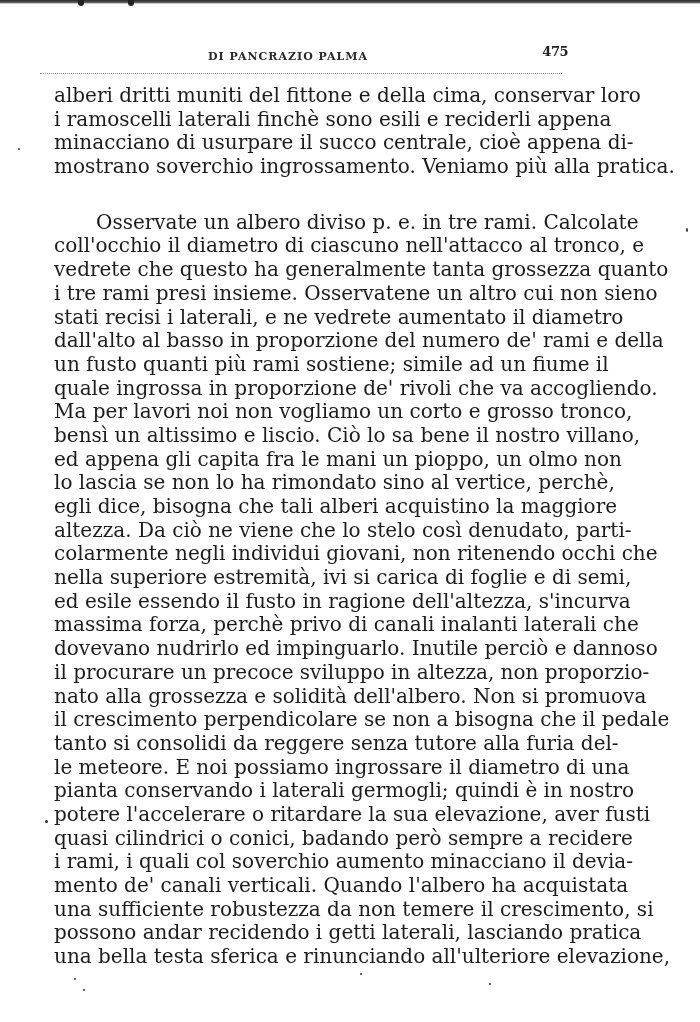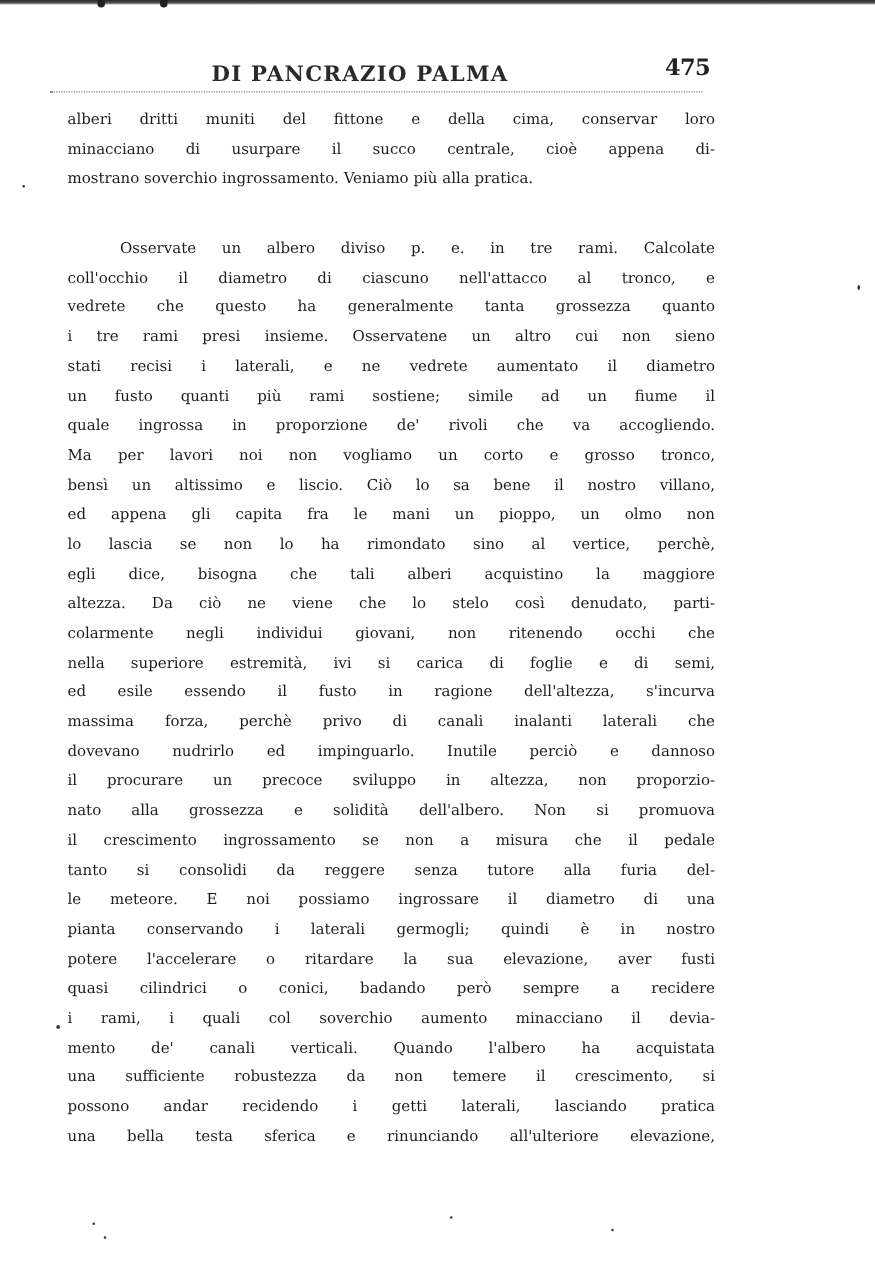--- a/index.html
+++ b/index.html
@@ -33,50 +33,50 @@
       left: 48px;
       top: 40px;
       width: 520px;
       height: 30px;
     }
     .running-title {
       position: absolute;
       left: 0; right: 0;
       top: 10px;
       text-align: center;
-      font-size: 17px;
+      font-size: 11px;
       letter-spacing: 1px;
       font-variant: small-caps;
       font-weight: bold;
       color: #2a2a2a;
       padding-right: 40px;
     }
     .page-number {
       position: absolute;
       right: 0;
       top: 4px;
-      font-size: 18px;
+      font-size: 13px;
       font-weight: bold;
       color: #222;
       letter-spacing: -0.5px;
     }
     .dotted-rule {
       position: absolute;
       left: 40px;
       top: 73px;
       width: 522px;
       height: 0;
       border-top: 1px dotted #888;
     }
     .body-text {
       position: absolute;
       left: 54px;
       top: 84px;
       width: 518px;
-      font-size: 12px;
+      font-size: 20px;
       line-height: 23.7px;
       color: #1c1c1c;
     }
     .line {
       display: block;
       text-align: justify;
       text-align-last: justify;
       white-space: nowrap;
       height: 23.7px;
     }
@@ -103,43 +103,45 @@
 <div class="top-edge-tick" style="left:128px;"></div>
 
 <div class="header">
   <div class="running-title">DI PANCRAZIO PALMA</div>
   <div class="page-number">475</div>
 </div>
 <div class="dotted-rule"></div>
 
 <div class="body-text">
   <span class="line">alberi dritti muniti del fittone e della cima, conservar loro</span>
+  <span class="line">i ramoscelli laterali finchè sono esili e reciderli appena</span>
   <span class="line">minacciano di usurpare il succo centrale, cioè appena di-</span>
   <span class="line last">mostrano soverchio ingrossamento. Veniamo più alla pratica.</span>
   <span class="line indent">Osservate un albero diviso p. e. in tre rami. Calcolate</span>
   <span class="line">coll'occhio il diametro di ciascuno nell'attacco al tronco, e</span>
   <span class="line">vedrete che questo ha generalmente tanta grossezza quanto</span>
   <span class="line">i tre rami presi insieme. Osservatene un altro cui non sieno</span>
   <span class="line">stati recisi i laterali, e ne vedrete aumentato il diametro</span>
+  <span class="line">dall'alto al basso in proporzione del numero de' rami e della</span>
   <span class="line">un fusto quanti più rami sostiene; simile ad un fiume il</span>
   <span class="line">quale ingrossa in proporzione de' rivoli che va accogliendo.</span>
   <span class="line">Ma per lavori noi non vogliamo un corto e grosso tronco,</span>
   <span class="line">bensì un altissimo e liscio. Ciò lo sa bene il nostro villano,</span>
   <span class="line">ed appena gli capita fra le mani un pioppo, un olmo non</span>
   <span class="line">lo lascia se non lo ha rimondato sino al vertice, perchè,</span>
   <span class="line">egli dice, bisogna che tali alberi acquistino la maggiore</span>
   <span class="line">altezza. Da ciò ne viene che lo stelo così denudato, parti-</span>
   <span class="line">colarmente negli individui giovani, non ritenendo occhi che</span>
   <span class="line">nella superiore estremità, ivi si carica di foglie e di semi,</span>
   <span class="line">ed esile essendo il fusto in ragione dell'altezza, s'incurva</span>
   <span class="line">massima forza, perchè privo di canali inalanti laterali che</span>
   <span class="line">dovevano nudrirlo ed impinguarlo. Inutile perciò e dannoso</span>
   <span class="line">il procurare un precoce sviluppo in altezza, non proporzio-</span>
   <span class="line">nato alla grossezza e solidità dell'albero. Non si promuova</span>
-  <span class="line">il crescimento ingrossamento se non a misura che il pedale</span>
+  <span class="line">il crescimento perpendicolare se non a bisogna che il pedale</span>
   <span class="line"><span>tanto si consolidi da reggere senza </span><span class="em">tutore</span><span> alla furia del-</span></span>
   <span class="line">le meteore. E noi possiamo ingrossare il diametro di una</span>
   <span class="line">pianta conservando i laterali germogli; quindi è in nostro</span>
   <span class="line">potere l'accelerare o ritardare la sua elevazione, aver fusti</span>
   <span class="line">quasi cilindrici o conici, badando però sempre a recidere</span>
   <span class="line">i rami, i quali col soverchio aumento minacciano il devia-</span>
   <span class="line">mento de' canali verticali. Quando l'albero ha acquistata</span>
   <span class="line">una sufficiente robustezza da non temere il crescimento, si</span>
   <span class="line">possono andar recidendo i getti laterali, lasciando pratica</span>
   <span class="line">una bella testa sferica e rinunciando all'ulteriore elevazione,</span>

